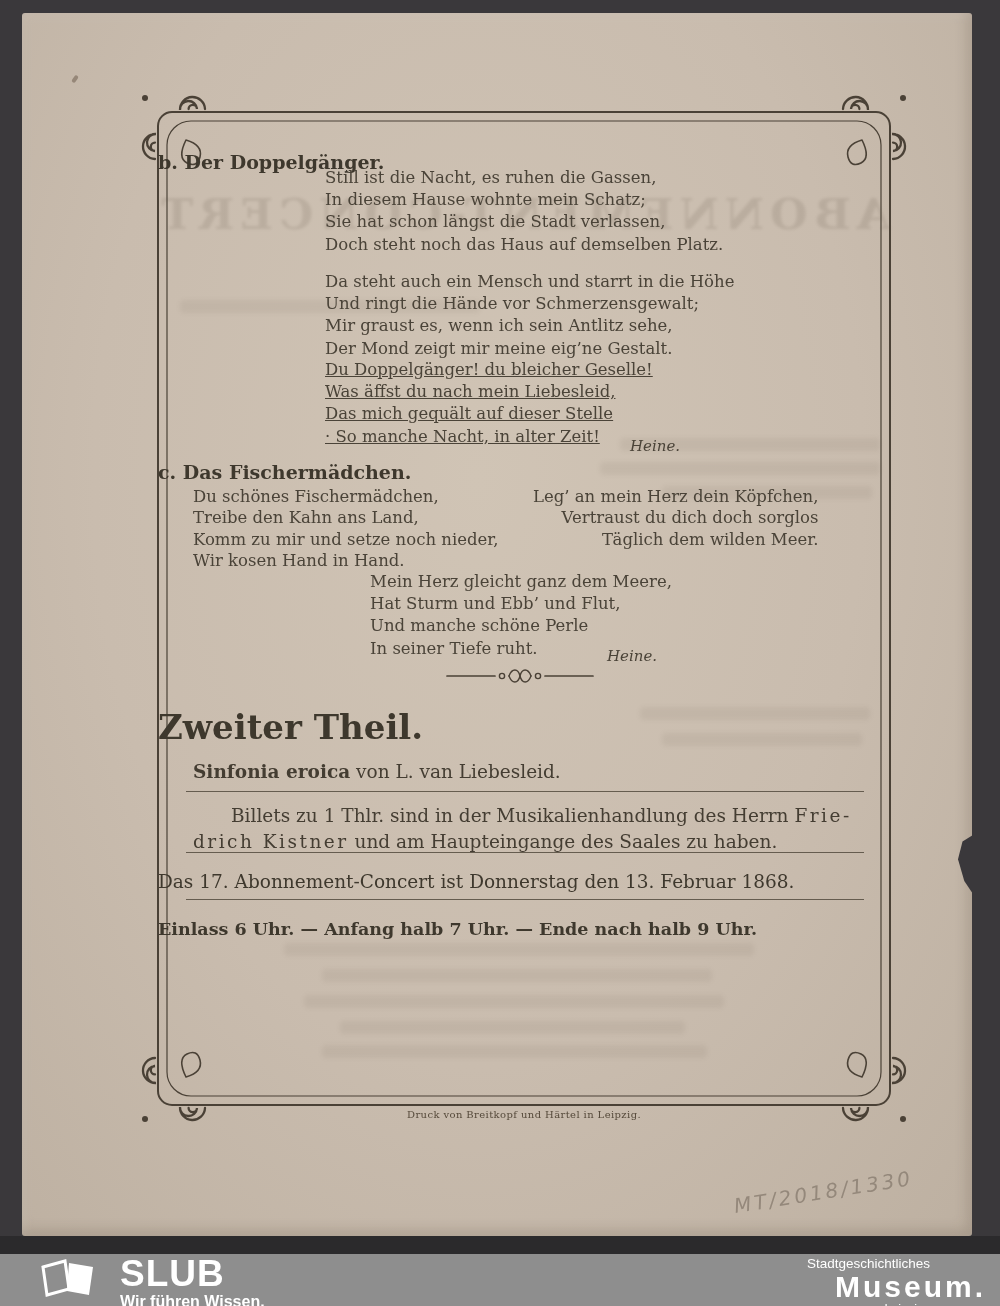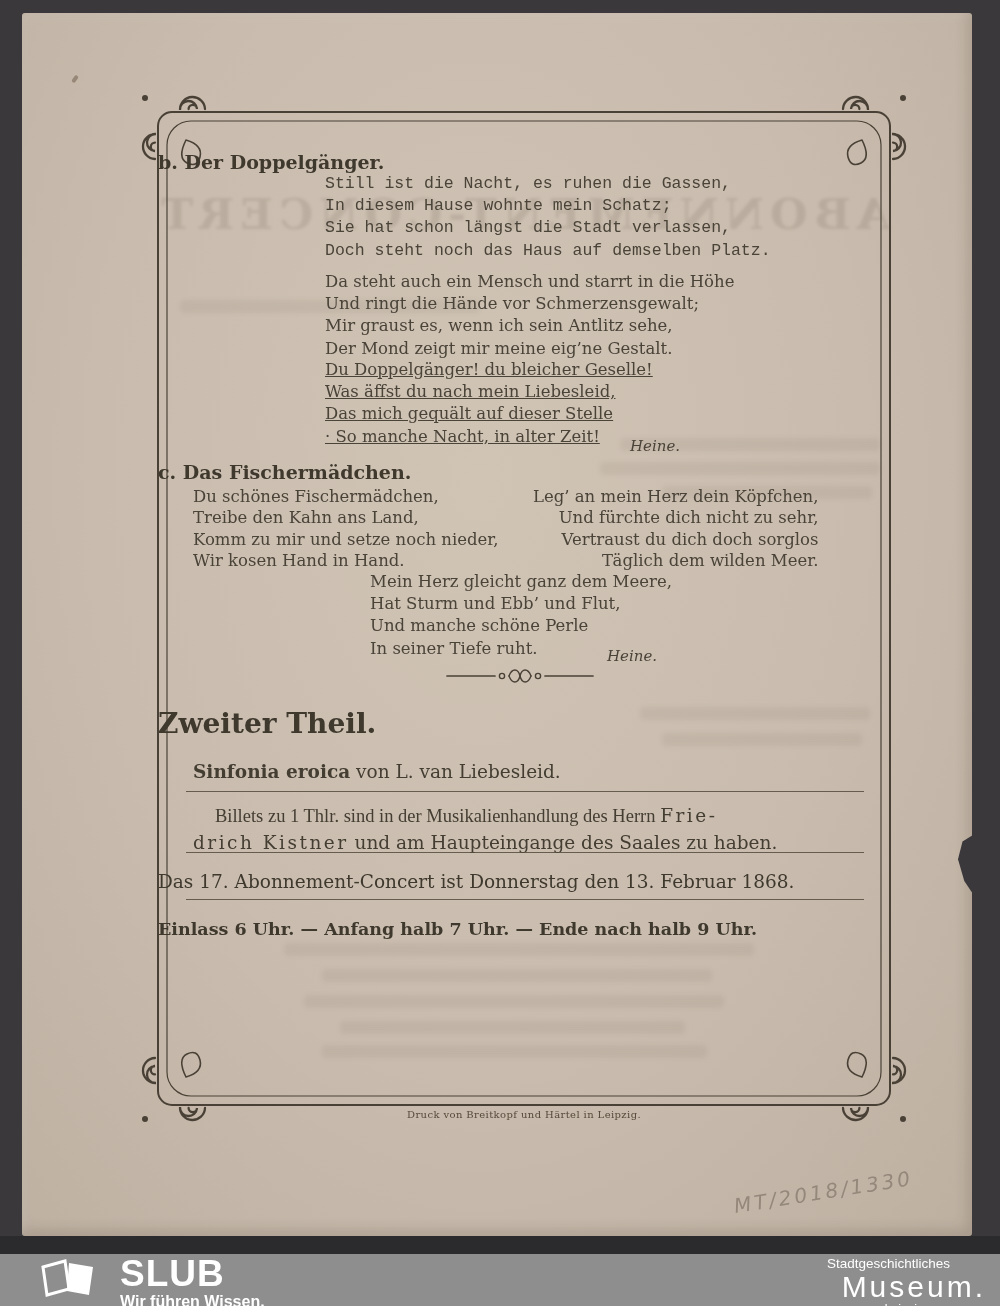--- a/index.html
+++ b/index.html
@@ -39,22 +39,22 @@
   .frame{position:absolute;left:0;top:0;}
 
   
   .footer-gap{position:absolute;left:0;top:1236px;width:1000px;height:18px;background:#2b2a2c;}
   .footer{position:absolute;left:0;top:1254px;width:1000px;height:52px;background:#8e8e8e;
           font-family:"Liberation Sans", sans-serif;color:#fff;}
   .slub{position:absolute;left:38px;top:4px;display:flex;gap:22px;align-items:flex-start;}
   .slub-name{font-size:37px;font-weight:bold;letter-spacing:1px;line-height:32px;}
   .slub-tag{font-size:16px;font-weight:bold;margin-top:3px;}
   .museum{position:absolute;right:14px;top:3px;text-align:right;line-height:1;}
-  .m1{font-size:13.5px;margin-right:36px;margin-bottom:1px;}
-  .m2{font-size:30px;font-weight:normal;letter-spacing:3px;}
+  .m1{font-size:13.5px;margin-right:56px;margin-bottom:1px;}
+  .m2{font-size:30px;font-weight:bold;letter-spacing:3px;}
   .m3{font-size:12.5px;margin-right:62px;margin-top:1px;}
 
   .handwriting{position:absolute;left:733px;top:1180px;font-family:"DejaVu Sans", sans-serif;
                font-style:italic;font-size:20px;letter-spacing:3px;color:#8d8174;
                transform:rotate(-9deg);opacity:.85;}
   .imprint{position:absolute;left:136px;width:732px;top:1096px;text-align:center;
            font-size:10px;letter-spacing:.4px;color:#55493a;}
 </style>
 </head>
 <body>
@@ -89,21 +89,21 @@
       <rect x="136" y="99" width="732" height="993" rx="14" fill="none" stroke="#4a4136" stroke-width="2"></rect>
       <rect x="145" y="108" width="714" height="975" rx="24" fill="none" stroke="#4a4136" stroke-width="1.2"></rect>
       <use href="#fl" transform="translate(136,99)"></use>
       <use href="#fl" transform="translate(868,99) scale(-1,1)"></use>
       <use href="#fl" transform="translate(136,1092) scale(1,-1)"></use>
       <use href="#fl" transform="translate(868,1092) scale(-1,-1)"></use>
     </svg>
 
     <div class="center bold" style="top:138px;font-size:19px;">b. Der Doppelgänger.</div>
 
-    <div class="stanza" style="left:303px;top:160px;font-family:Liberation Mono, monospace;">
+    <div class="stanza" style="left:303px;top:154px;">
       <div class="line">Still ist die Nacht, es ruhen die Gassen,</div>
       <div class="line">In diesem Hause wohnte mein Schatz;</div>
       <div class="line">Sie hat schon längst die Stadt verlassen,</div>
       <div class="line">Doch steht noch das Haus auf demselben Platz.</div>
     </div>
 
     <div class="stanza" style="left:303px;top:258px;">
       <div class="line">Da steht auch ein Mensch und starrt in die Höhe</div>
       <div class="line">Und ringt die Hände vor Schmerzensgewalt;</div>
       <div class="line">Mir graust es, wenn ich sein Antlitz sehe,</div>
@@ -123,21 +123,20 @@
 
     <div class="stanza cols" style="left:171px;top:473px;">
       <div class="line">Du schönes Fischermädchen,</div>
       <div class="line">Treibe den Kahn ans Land,</div>
       <div class="line">Komm zu mir und setze noch nieder,</div>
       <div class="line">Wir kosen Hand in Hand.</div>
     </div>
 
     <div class="stanza cols" style="left:511px;top:473px;text-align:right;">
       <div class="line">Leg’ an mein Herz dein Köpfchen,</div>
-      <div class="line">Und fürchte dich nicht zu sehr,</div>
       <div class="line">Vertraust du dich doch sorglos</div>
       <div class="line">Täglich dem wilden Meer.</div>
     </div>
 
     <div class="stanza" style="left:348px;top:558px;">
       <div class="line">Mein Herz gleicht ganz dem Meere,</div>
       <div class="line">Hat Sturm und Ebb’ und Flut,</div>
       <div class="line">Und manche schöne Perle</div>
       <div class="line">In seiner Tiefe ruht.</div>
     </div>
@@ -148,30 +147,30 @@
       <g stroke="#4a4136" fill="none" stroke-linecap="round">
         <line x1="2" y1="11" x2="50" y2="11" stroke-width="1.7"></line>
         <circle cx="57" cy="11" r="2.6" stroke-width="1.4"></circle>
         <path d="M 64 11 c 3 -8 9 -8 11 0 c 2 8 8 8 11 0" stroke-width="1.4"></path>
         <path d="M 64 11 c 3 8 9 8 11 0 c 2 -8 8 -8 11 0" stroke-width="1.4"></path>
         <circle cx="93" cy="11" r="2.6" stroke-width="1.4"></circle>
         <line x1="100" y1="11" x2="148" y2="11" stroke-width="1.7"></line>
       </g>
     </svg>
 
-    <div class="center bold" style="top:694px;font-size:28px;">Zweiter Theil.</div>
+    <div class="center bold" style="top:694px;font-size:34px;">Zweiter Theil.</div>
 
     <div class="txt" style="left:171px;top:748px;font-size:18.5px;">
       <span class="bold">Sinfonia eroica</span><span> von L. van Liebesleid.</span>
     </div>
 
     <div class="rule" style="top:778px;"></div>
 
     <div class="txt" style="left:171px;top:790px;width:690px;font-size:18.5px;line-height:25.5px;">
-      <div class="line"><span style="margin-left:22px;font-family:Liberation Serif, serif;">Billets zu 1 Thlr. sind in der Musikalienhandlung des Herrn </span><span class="sperr">Frie-</span></div>
+      <div class="line"><span style="margin-left:38px;">Billets zu 1 Thlr. sind in der Musikalienhandlung des Herrn </span><span class="sperr">Frie-</span></div>
       <div class="line"><span class="sperr">drich Kistner</span><span> und am Haupteingange des Saales zu haben.</span></div>
     </div>
 
     <div class="rule" style="top:839px;"></div>
 
     <div class="center" style="top:858px;font-size:18.5px;">Das 17. Abonnement-Concert ist Donnerstag den 13. Februar 1868.</div>
 
     <div class="rule" style="top:886px;"></div>
 
     <div class="center bold" style="top:906px;font-size:17.5px;">Einlass 6 Uhr. — Anfang halb 7 Uhr. — Ende nach halb 9 Uhr.</div>

